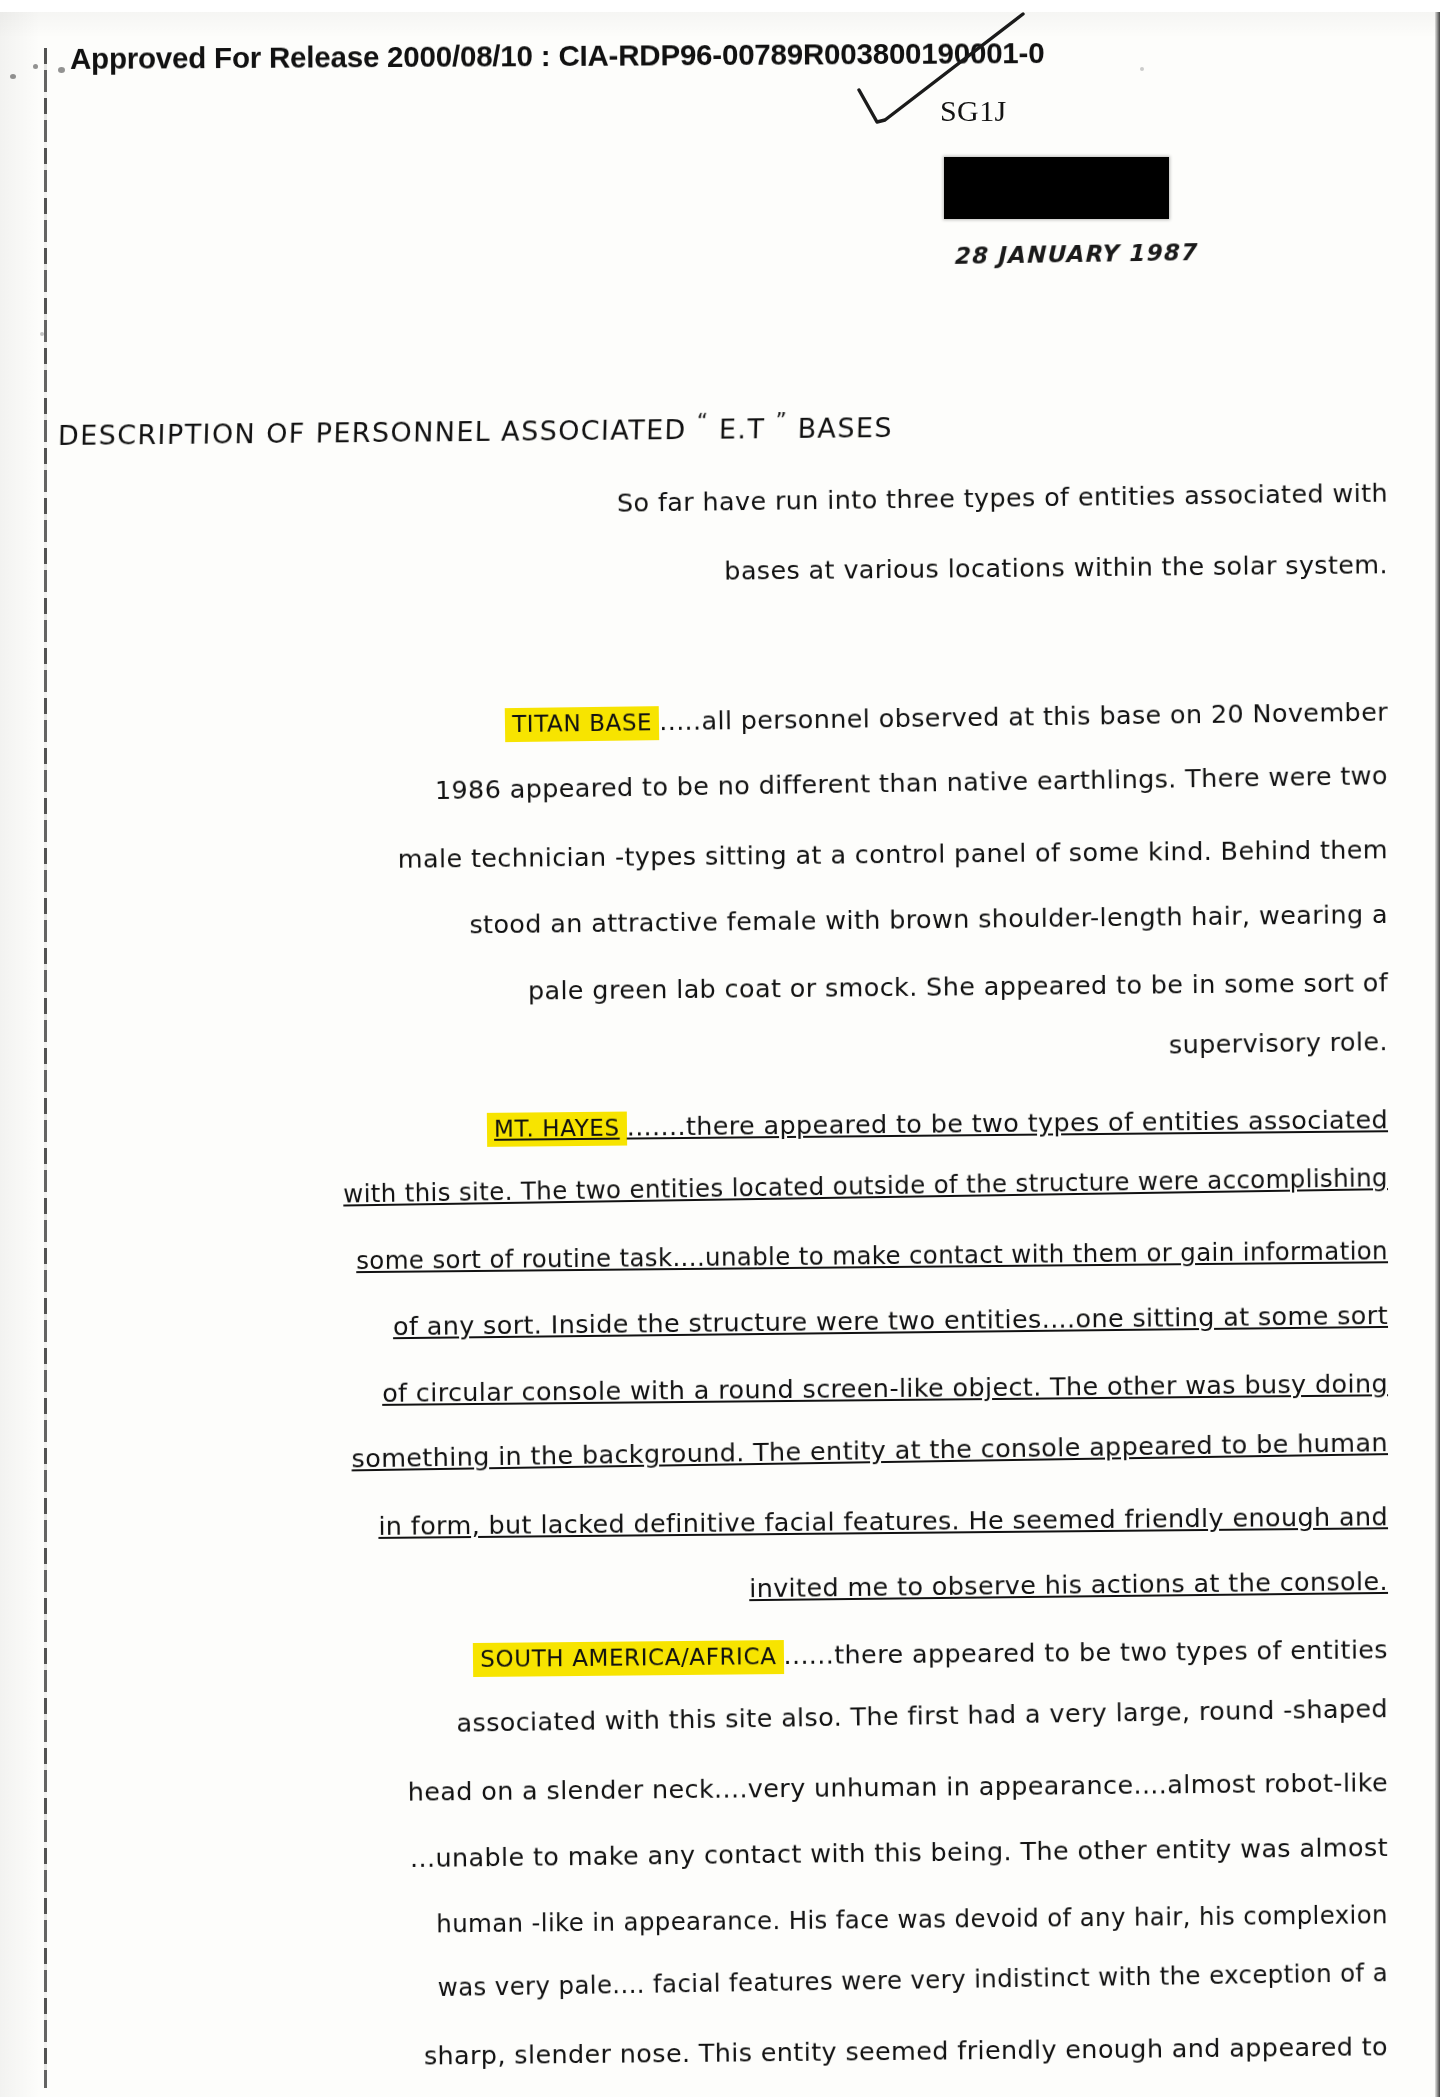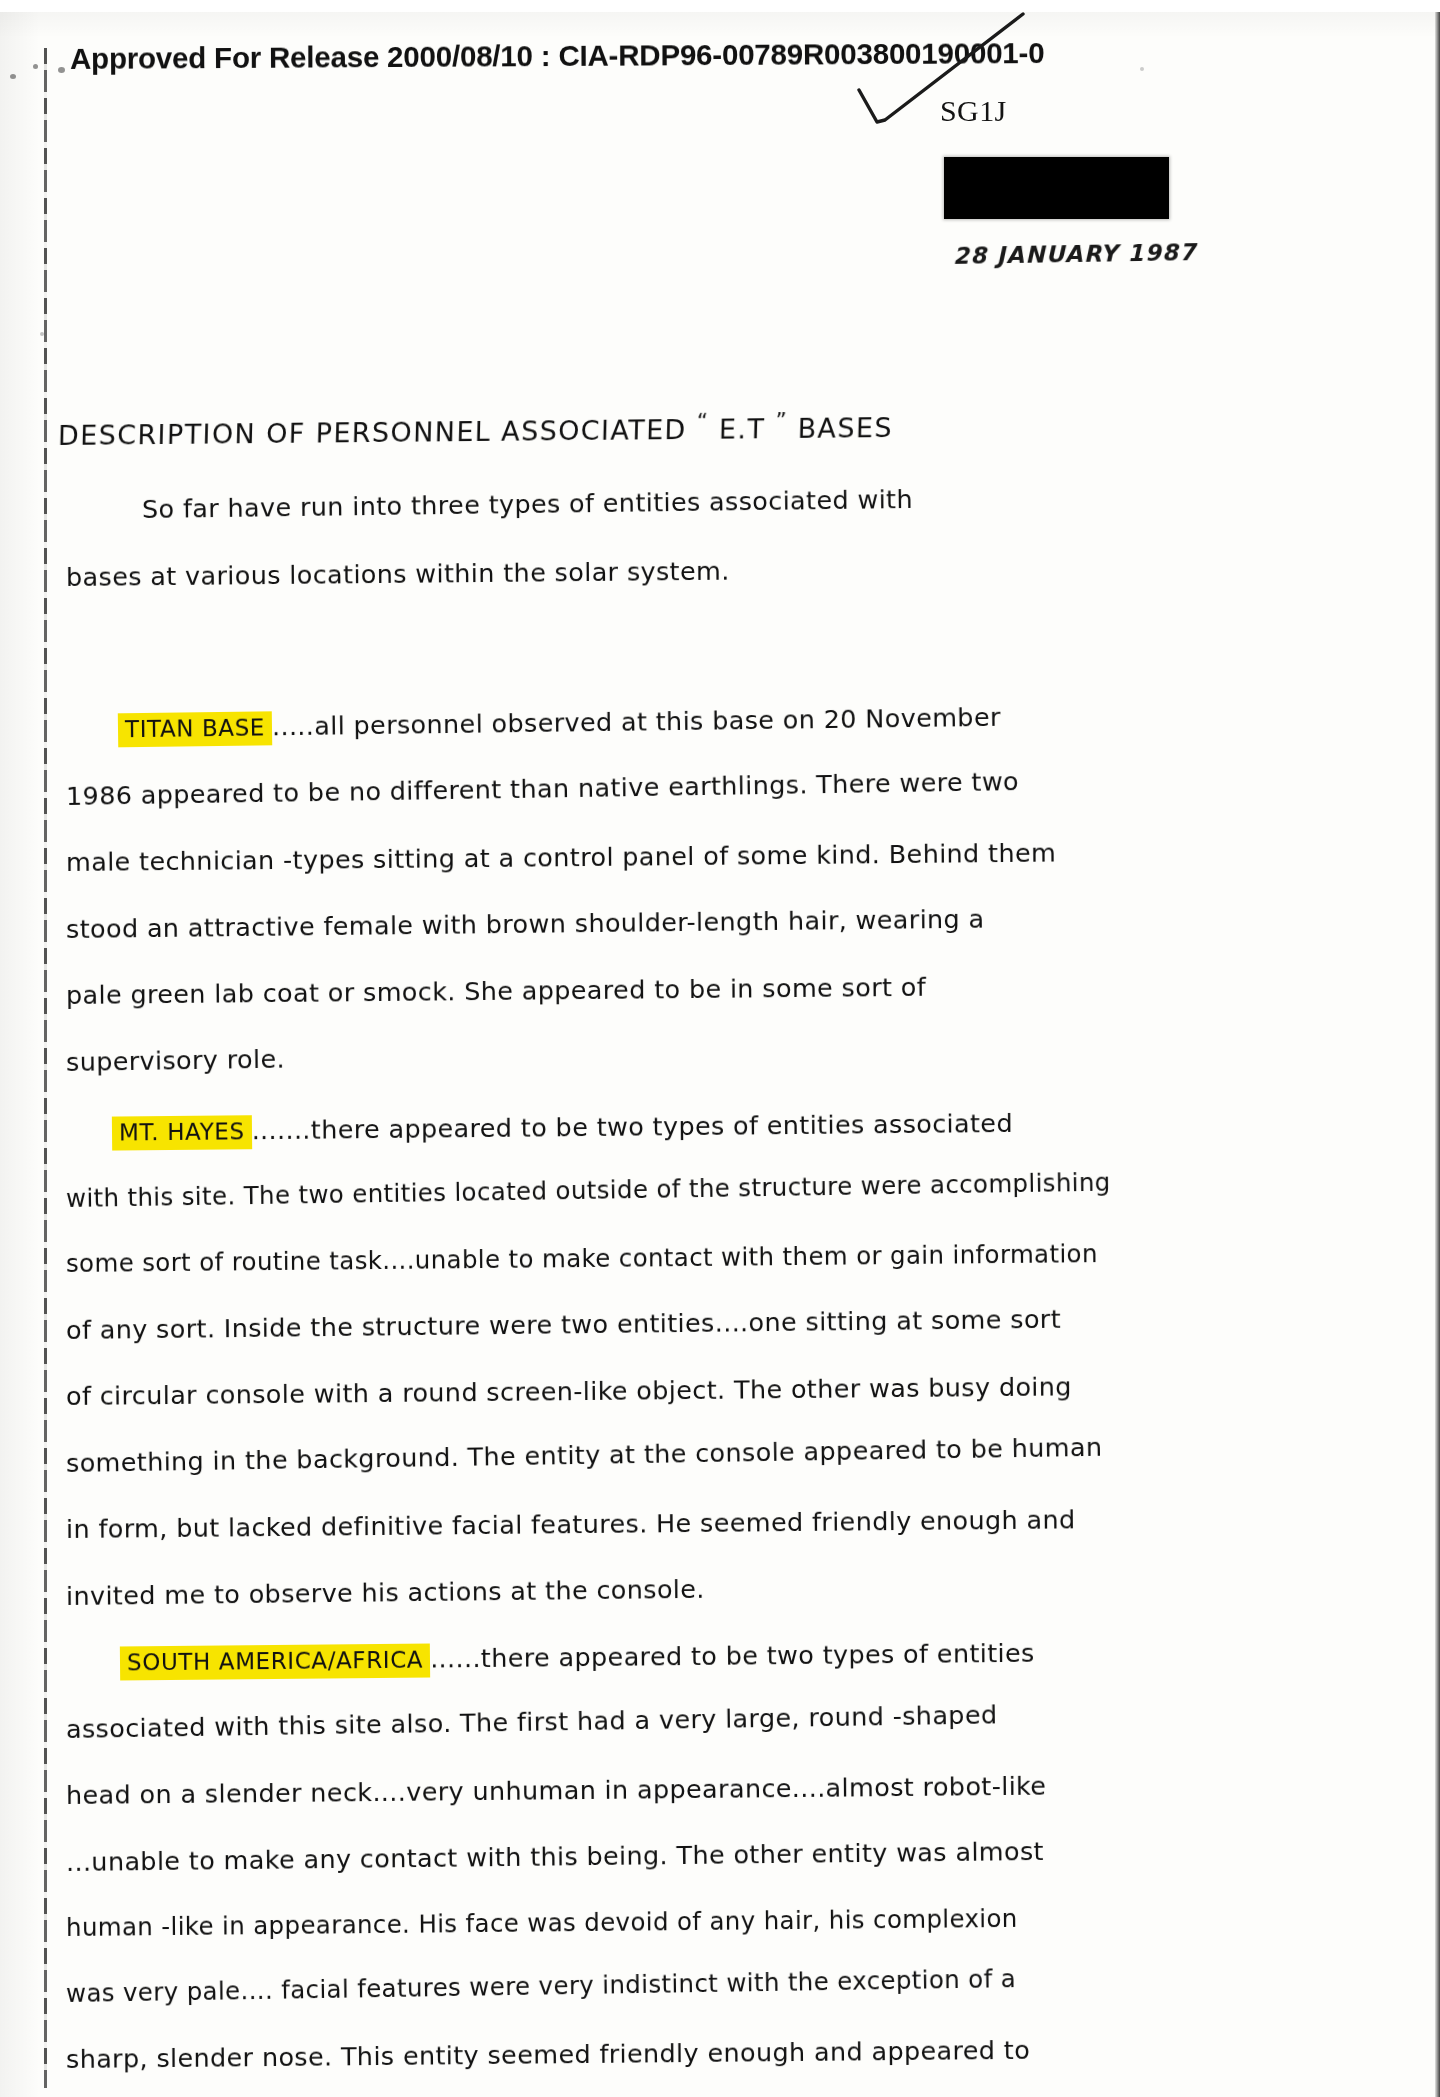--- a/index.html
+++ b/index.html
@@ -136,22 +136,23 @@
     transform: rotate(-0.55deg) skewX(-2deg);
     filter: blur(0.22px);
   }
   .doc-title .et-quote {
     font-size: 21px;
     vertical-align: super;
   }
 
   .body-block {
     position: absolute;
-    left: 66px;
+    left: 58px;
     width: 1330px;
+    text-align: right;
   }
 
   .line {
     position: relative;
     font-size: 25.5px;
     line-height: 1.0;
     white-space: nowrap;
     transform-origin: left center;
     filter: blur(0.25px);
     font-weight: 400;
@@ -217,21 +218,21 @@
     <div class="line sk1" style="padding-left:52px;margin-bottom:41px;">
       <span class="hl">TITAN  BASE</span><span>.....all personnel observed at this base on  20 November</span>
     </div>
     <div class="line sk3" style="margin-bottom:41px;">1986 appeared to be no different than native earthlings.  There were two</div>
     <div class="line sk2" style="margin-bottom:41px;">male technician -types  sitting at a control panel of some kind.  Behind them</div>
     <div class="line sk4" style="margin-bottom:41px;">stood an attractive female with  brown shoulder-length hair,  wearing a</div>
     <div class="line sk2" style="margin-bottom:41px;">pale  green lab coat or smock.   She appeared to be in some sort of</div>
     <div class="line sk3">supervisory role.</div>
   </div>
 
-  <div class="hand body-block" style="top:1108px;">
+  <div class="hand body-block" style="top:1108px;text-decoration:underline;">
     <div class="line sk2" style="padding-left:46px;margin-bottom:41px;">
       <span class="hl">MT.  HAYES</span><span>.......there appeared to be two types of entities associated</span>
     </div>
     <div class="line sk3" style="margin-bottom:41px;font-size:24.5px;">with this site.  The two entities located outside of the structure were accomplishing</div>
     <div class="line sk2" style="margin-bottom:41px;font-size:24.5px;">some sort of routine task....unable to make contact with them or gain information</div>
     <div class="line sk4" style="margin-bottom:41px;">of any sort.  Inside the structure were two entities....one sitting at some sort</div>
     <div class="line sk2" style="margin-bottom:41px;">of circular console with a round screen-like object.  The other was busy doing</div>
     <div class="line sk3" style="margin-bottom:41px;">something in the background.  The entity at the console appeared to be human</div>
     <div class="line sk2" style="margin-bottom:41px;">in form, but lacked definitive facial features.  He seemed friendly enough and</div>
     <div class="line sk4">invited me to observe his actions at the console.</div>

